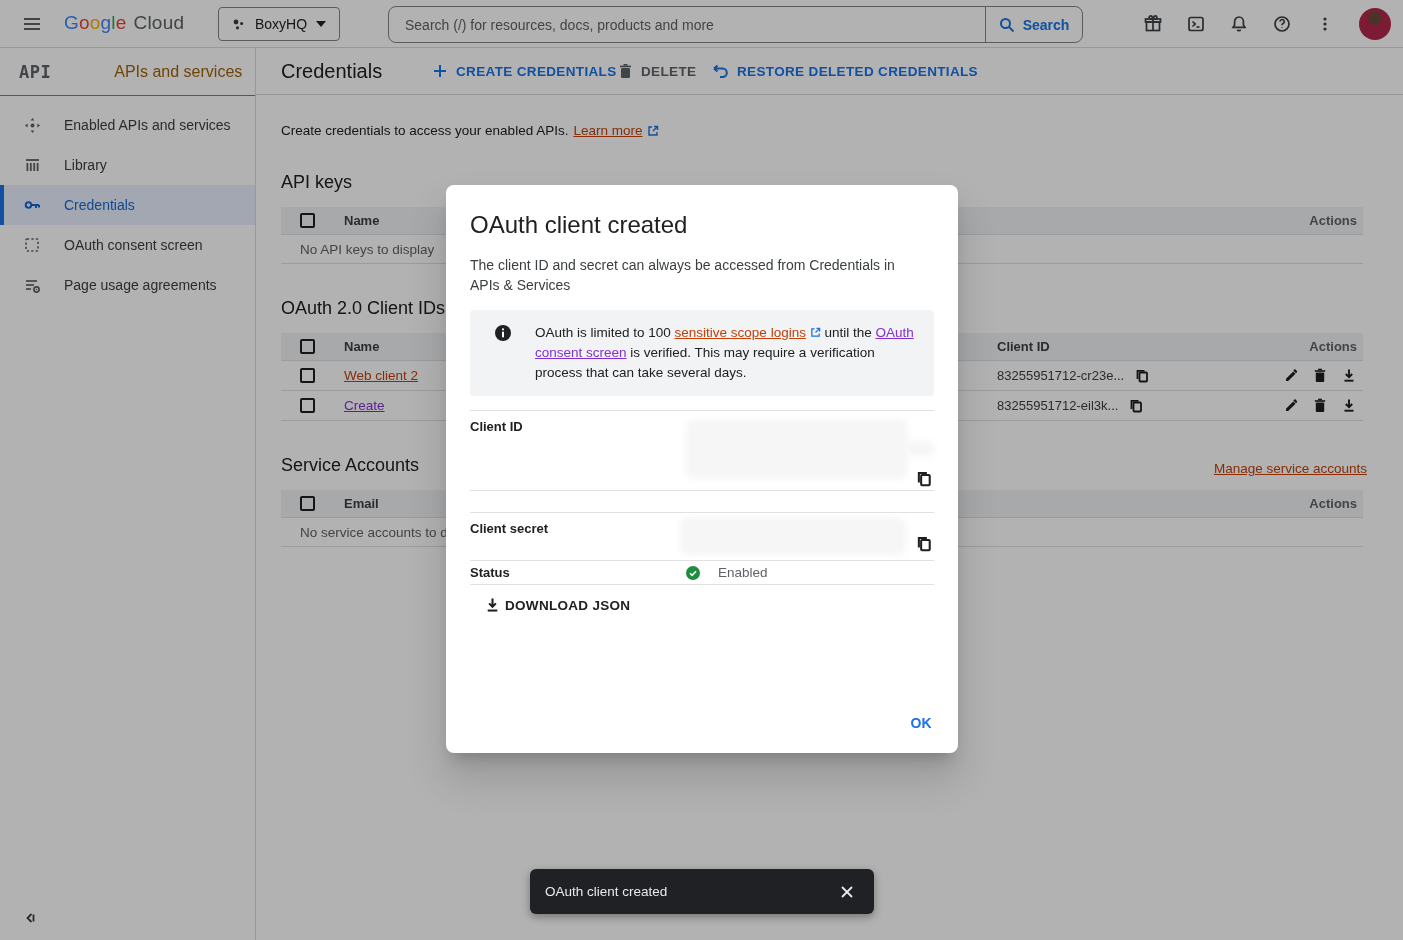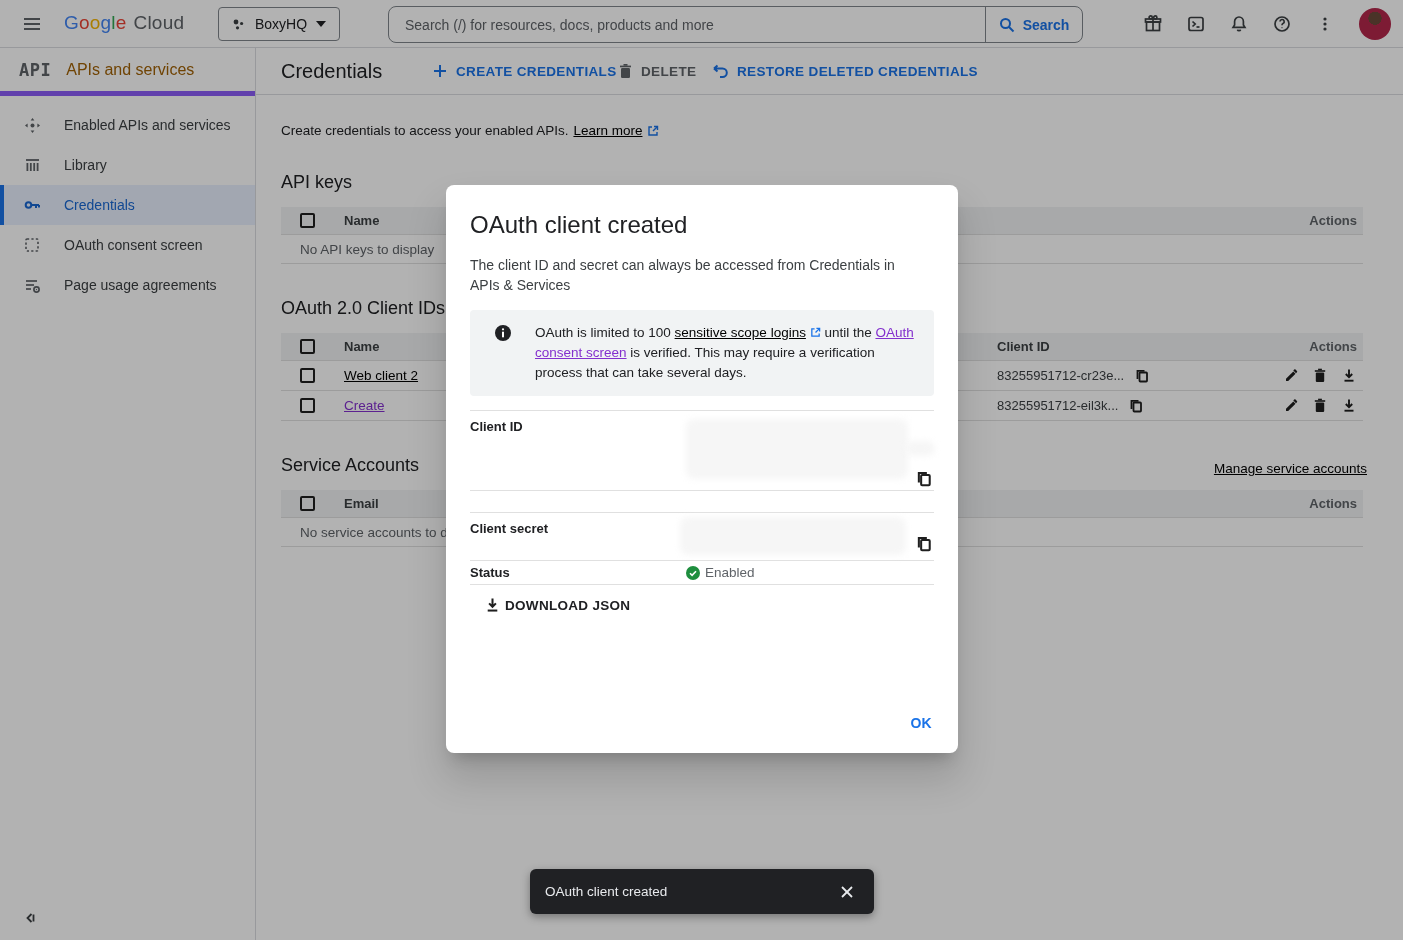--- a/index.html
+++ b/index.html
@@ -21,39 +21,39 @@
   .search-input::placeholder { color:#5f6368; }
   .search-btn { width:97px; border-left:1px solid #80868b; display:flex; align-items:center; justify-content:center; gap:8px; color:#1a73e8; font-size:14px; font-weight:700; }
   .top-actions { position:absolute; right:12px; top:0; height:48px; display:flex; align-items:center; gap:13px; }
   .icon-btn { width:30px; height:30px; display:flex; align-items:center; justify-content:center; }
   .avatar { width:32px; height:32px; border-radius:50%; margin-left:6px;
             background: radial-gradient(circle at 50% 32%, #6b4a3a 0 24%, #b3274b 25%),
                         radial-gradient(circle at 50% 105%, #3d4a5d 0 42%, transparent 43%), #b3274b; }
 
   
   .sidebar { position:absolute; top:48px; left:0; bottom:0; width:256px; background:#fff; border-right:1px solid #dadce0; z-index:1; }
-  .sb-head { height:48px; border-bottom:5px solid #8b5cf6; display:flex; align-items:center; }
+  .sb-head { height:48px; border-bottom:1px solid #8b5cf6; display:flex; align-items:center;gap:48px; }
   .sb-api { font-family:"DejaVu Sans Mono", monospace; font-weight:700; font-size:17px; color:#5f6368; margin-left:19px; letter-spacing:.5px; }
   .sb-title { margin-left:15px; font-size:16px; color:#a16207; }
   .nav { padding-top:9px; }
   .nav-item { position:relative; height:40px; display:flex; align-items:center; font-size:14px; color:#3c4043; cursor:pointer; }
   .nav-icon { position:absolute; left:23px; width:18px; height:18px; display:flex; align-items:center; justify-content:center; }
   .nav-label { margin-left:64px; }
   .nav-item.selected { background:#e8f0fe; color:#1967d2; }
   .nav-item.selected::before { content:""; position:absolute; left:0; top:0; bottom:0; width:4px; background:#1a73e8; }
   .collapse-btn { position:absolute; left:22px; bottom:14px; }
 
   
   .content { position:absolute; left:256px; top:48px; right:0; bottom:0; background:#fff; }
   .toolbar { position:relative; height:47px; border-bottom:1px solid #dadce0; display:flex; align-items:center; }
   .page-title { font-size:20px; color:#202124; font-weight:400; margin-left:25px; }
   .tb-btn { position:absolute; display:flex; align-items:center; gap:8px; font-size:13.5px; font-weight:700; letter-spacing:.35px; color:#1a73e8; }
   .tb-create { left:176px; } .tb-delete { left:362px; color:#5f6368; } .tb-restore { left:456px; }
   .intro { margin:28px 0 0 25px; font-size:13.5px; color:#202124; display:flex; align-items:center; gap:5px; }
-  .blue-link { color:#000000; text-decoration:underline; cursor:pointer; }
+  .blue-link { color:#c2410c; text-decoration:underline; cursor:pointer; }
   .purple-link { color:#8430ce; text-decoration:underline; cursor:pointer; }
   .sec-h { margin:34px 36px 0 25px; font-size:18px; font-weight:400; color:#202124; display:flex; align-items:flex-end; justify-content:space-between; }
   .sec-h .manage { font-size:13.5px; }
   .tbl { margin:14px 40px 0 25px; }
   .tr { position:relative; display:flex; align-items:center; height:29px; border-bottom:1px solid #e0e0e0; font-size:13.5px; color:#202124; }
   .tr.head { background:#f1f3f4; height:28px; font-size:13px; font-weight:700; color:#3c4043; }
   .cell-cb { width:63px; padding-left:19px; display:flex; align-items:center; }
   .cbx { width:15px; height:15px; border:2px solid #1f1f1f; border-radius:2px; background:transparent; cursor:pointer; }
   .cell-name { flex:1; }
   .cell-frag { position:absolute; left:659px; }
@@ -73,21 +73,21 @@
   .m-rows { margin-top:14px; border-top:1px solid #e0e0e0; }
   .m-row { position:relative; display:flex; border-bottom:1px solid #e0e0e0; }
   .m-row .lbl { width:216px; font-size:13px; font-weight:700; color:#202124; }
   .r-cid { height:80px; } .r-sp { height:22px; } .r-sec { height:48px; }
   .r-cd, .r-st { height:24px; align-items:center; }
   .r-cid .lbl, .r-sec .lbl { padding-top:8px; }
   .m-val { position:relative; flex:1; }
   .blur-blob { position:absolute; background:#f6f6f6; border-radius:8px; filter:blur(3px); }
   .copy-btn { position:absolute; right:2px; width:16px; height:16px; }
   .val-text { font-size:13.5px; color:#5f6368; }
-  .status-val { display:flex; align-items:center; gap:5px; }
+  .status-val { display:flex; align-items:center; gap:18px; }
   .dl-btn { margin-top:12px; margin-left:15px; display:flex; align-items:center; gap:5px; font-size:13.5px; font-weight:700; letter-spacing:.3px; color:#202124; }
   .ok-btn { position:absolute; right:26px; bottom:22px; font-size:14px; font-weight:700; color:#1a73e8; letter-spacing:.3px; }
   .toast { position:absolute; left:530px; top:869px; width:344px; height:45px; background:#202124; border-radius:6px; z-index:21;
            display:flex; align-items:center; padding:0 15px; box-shadow:0 3px 8px rgba(0,0,0,.35); }
   .toast-msg { flex:1; color:#e8eaed; font-size:13.5px; }
 </style>
 </head>
 <body>
 
 <div class="app">

